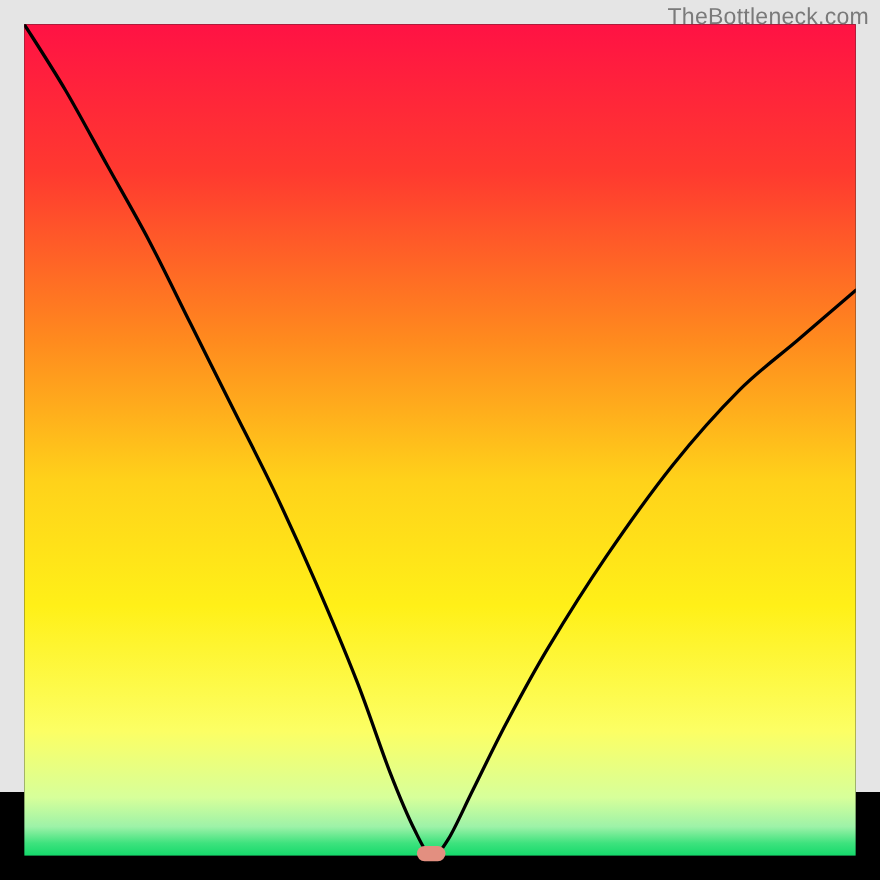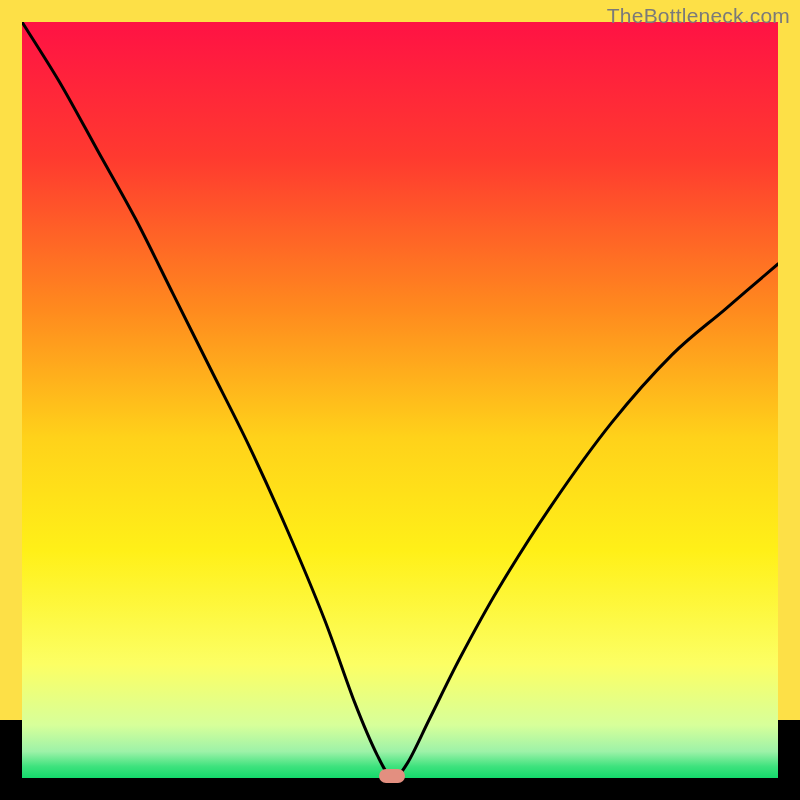--- a/index.html
+++ b/index.html
@@ -8,21 +8,21 @@
     width: 800px;
     height: 800px;
     background: #000;
     overflow: hidden;
     font-family: Arial, Helvetica, sans-serif;
   }
   .frame {
     position: relative;
     width: 800px;
     height: 720px;
-    background: #fde047;
+    background: #e5e5e5;
   }
   .watermark {
     position: absolute;
     top: 4px;
     right: 10px;
     color: #7a7a7a;
     font-size: 21px;
     z-index: 30;
     user-select: none;
     font-weight: 500;

